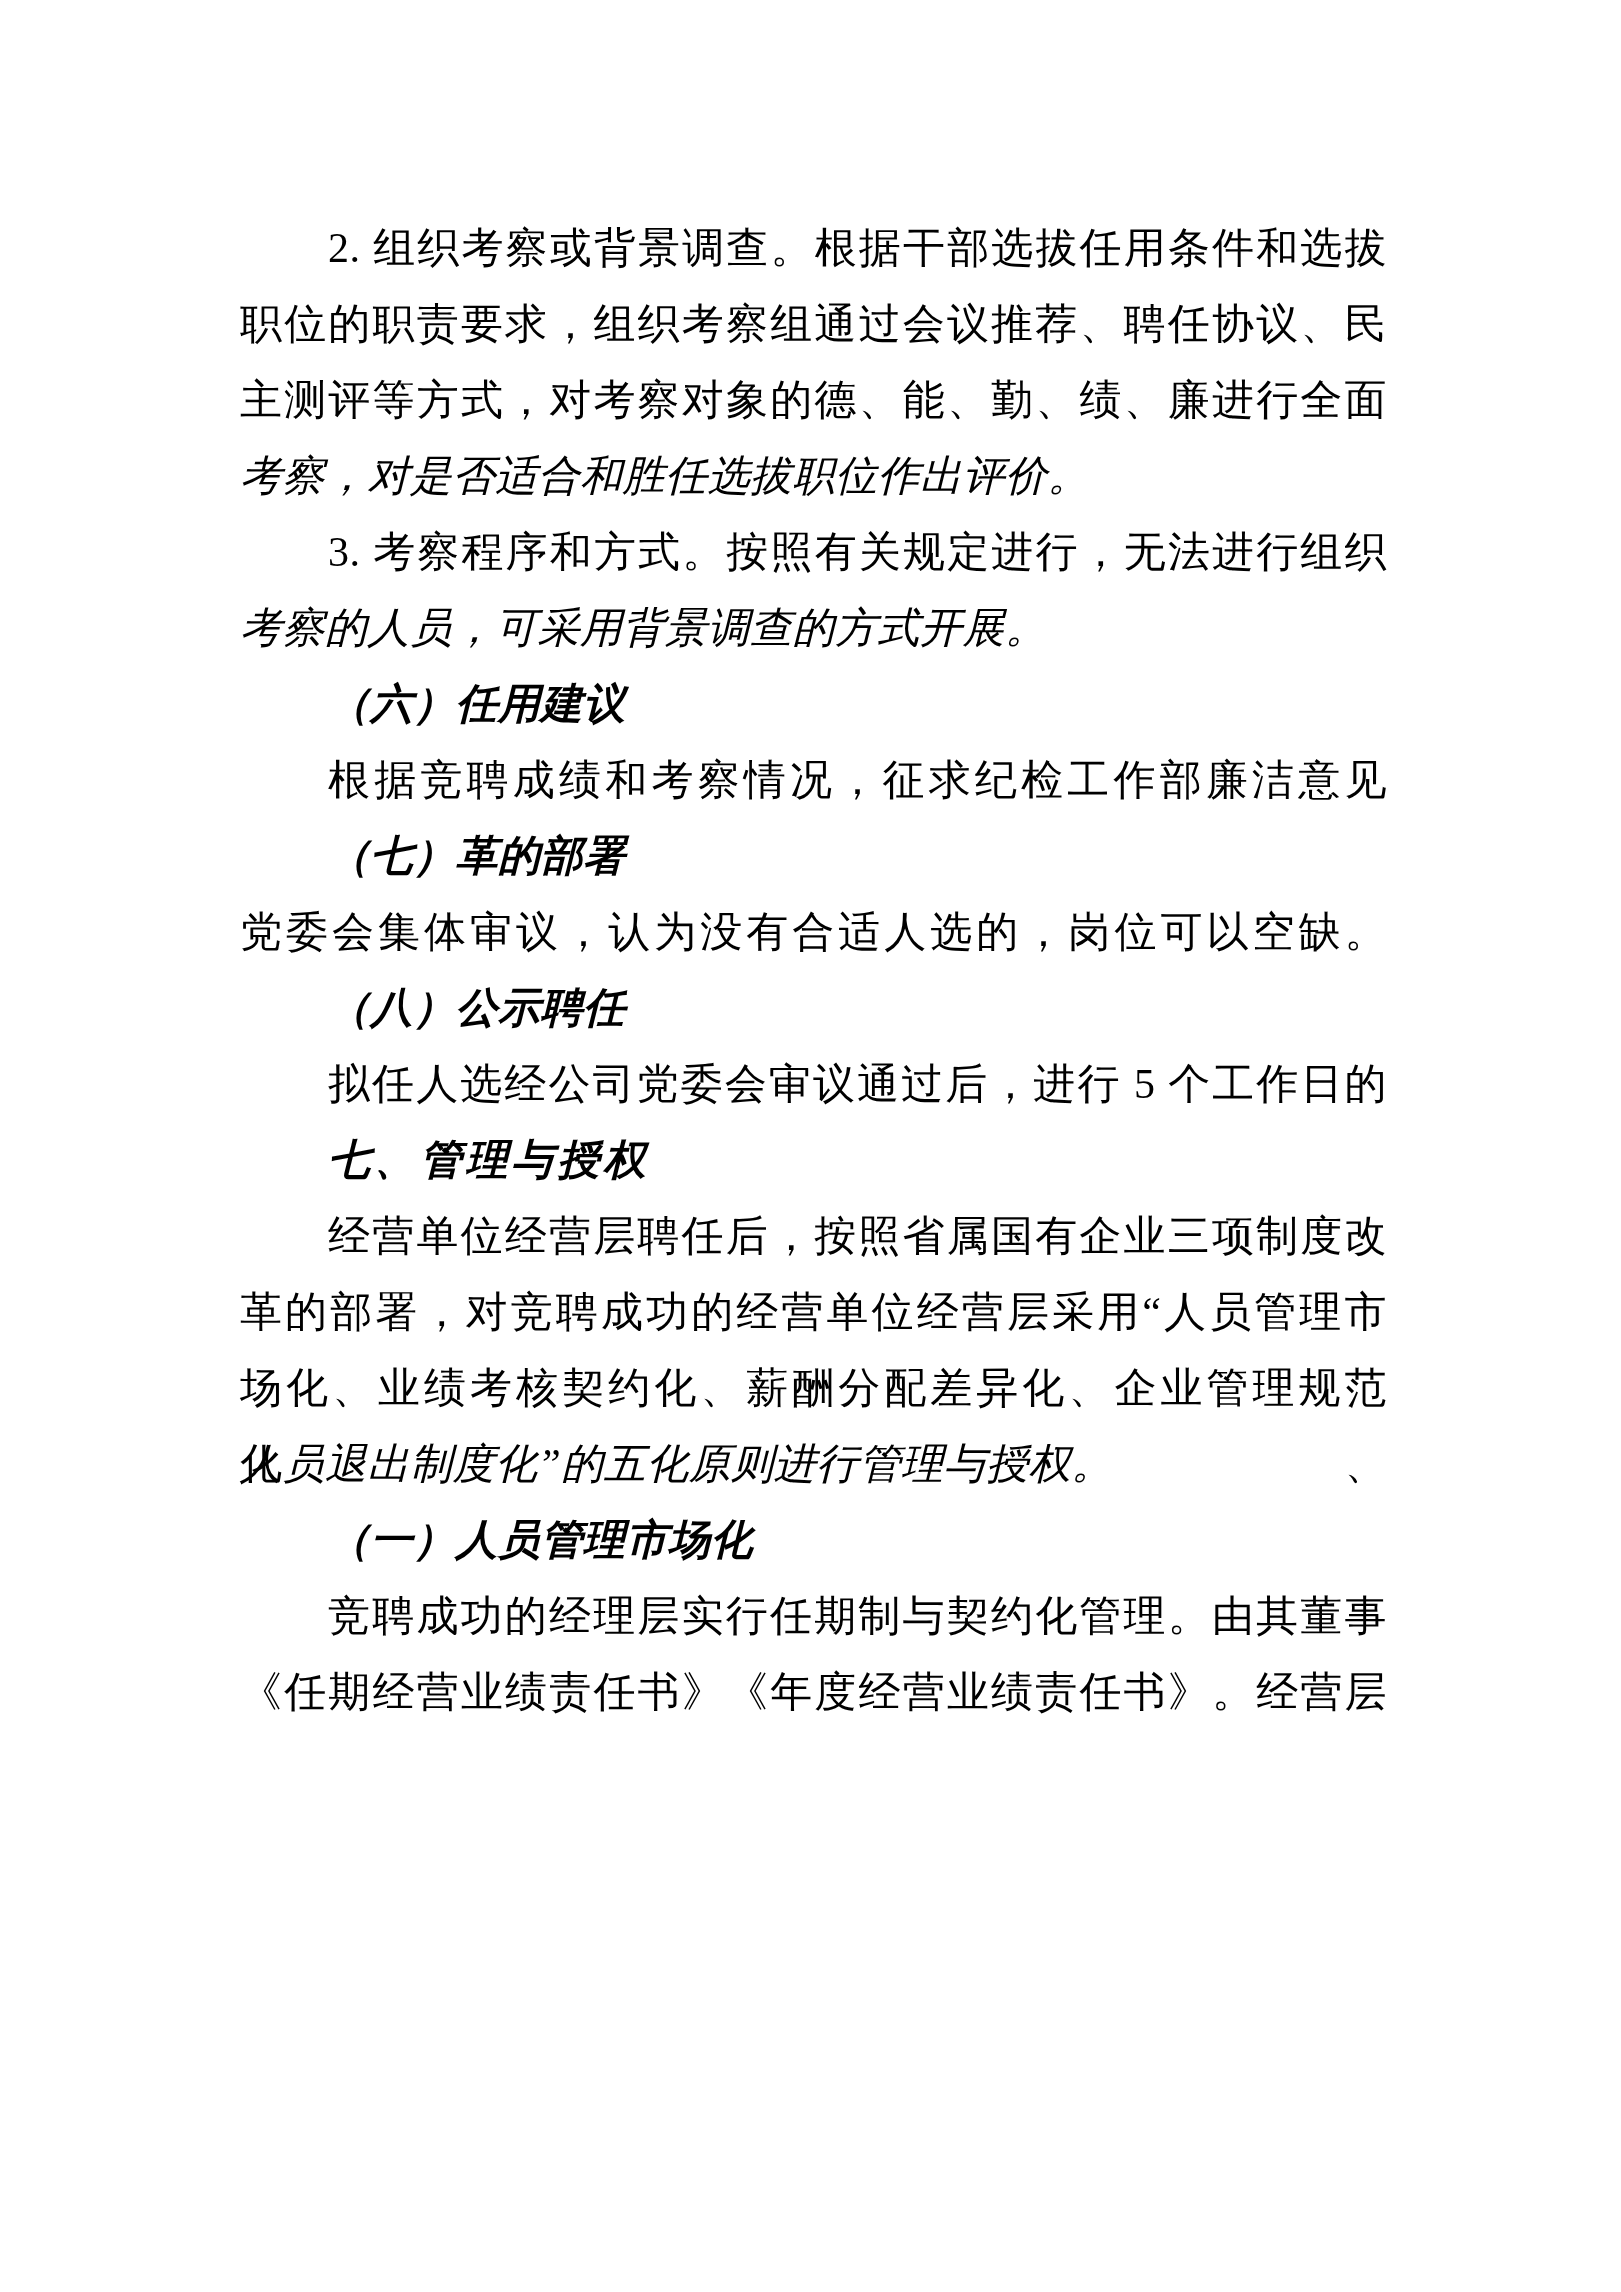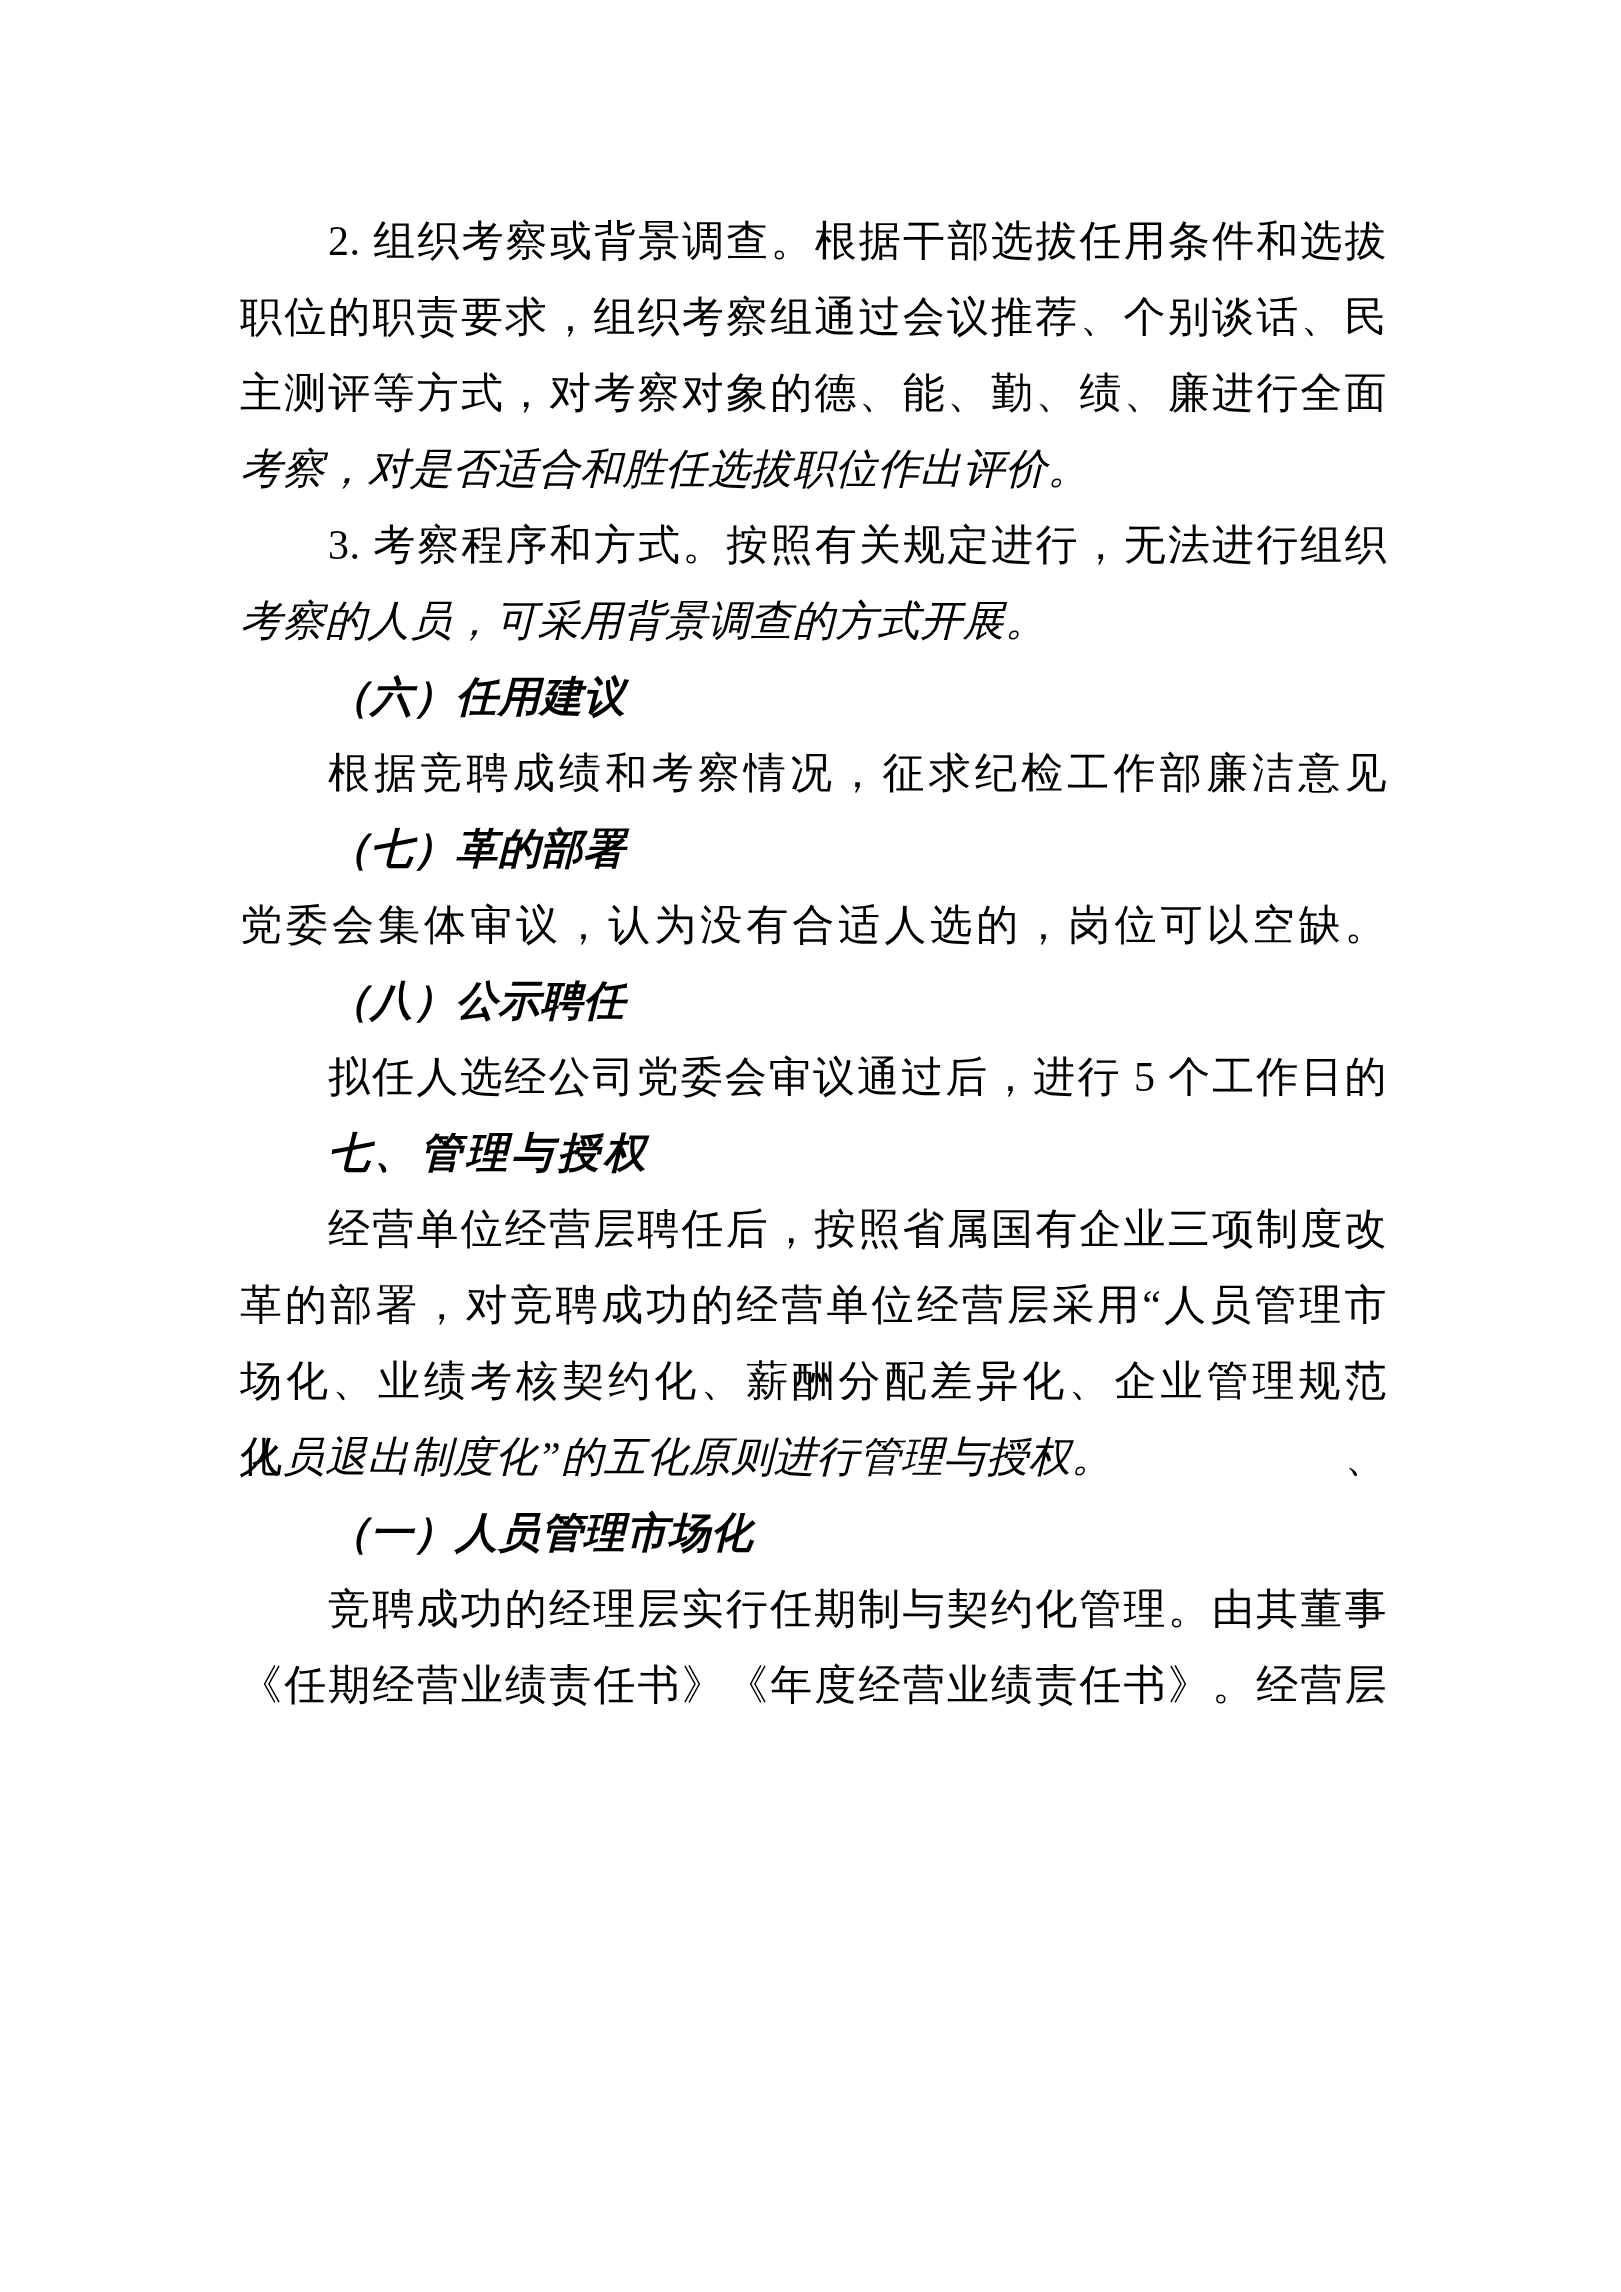--- a/index.html
+++ b/index.html
@@ -8,20 +8,21 @@
     background: #ffffff;
   }
   .page {
     position: relative;
     width: 1621px;
     height: 1720px;
     background: #ffffff;
     color: #000000;
     font-family: "Liberation Serif", "DejaVu Serif", serif;
     overflow: hidden;
+    margin-top: 7px;
   }
   .text-block {
     position: absolute;
     left: 240px;
     top: 203px;
     width: 1147px;
   }
   .line {
     height: 76px;
     line-height: 76px;
@@ -64,21 +65,21 @@
     color: #000000;
     white-space: nowrap;
   }
 </style>
 </head>
 <body>
 
 <div class="page">
   <div class="text-block" id="text-block">
       <div class="line body indent fill">2. 组织考察或背景调查。根据干部选拔任用条件和选拔</div>
-      <div class="line body fill">职位的职责要求，组织考察组通过会议推荐、个别谈话、民</div>
+      <div class="line body fill">职位的职责要求，组织考察组通过会议推荐、聘任协议、民</div>
       <div class="line body fill">主测评等方式，对考察对象的德、能、勤、绩、廉进行全面</div>
       <div class="line body nofill">考察，对是否适合和胜任选拔职位作出评价。</div>
       <div class="line body indent fill">3. 考察程序和方式。按照有关规定进行，无法进行组织</div>
       <div class="line body nofill">考察的人员，可采用背景调查的方式开展。</div>
       <div class="line kai indent nofill">（六）任用建议</div>
       <div class="line body indent fill">根据竞聘成绩和考察情况，征求纪检工作部廉洁意见</div>
       <div class="line kai indent nofill">（七）革的部署</div>
       <div class="line body fill">党委会集体审议，认为没有合适人选的，岗位可以空缺。</div>
       <div class="line kai indent nofill">（八）公示聘任</div>
       <div class="line body indent fill">拟任人选经公司党委会审议通过后，进行 5 个工作日的</div>

